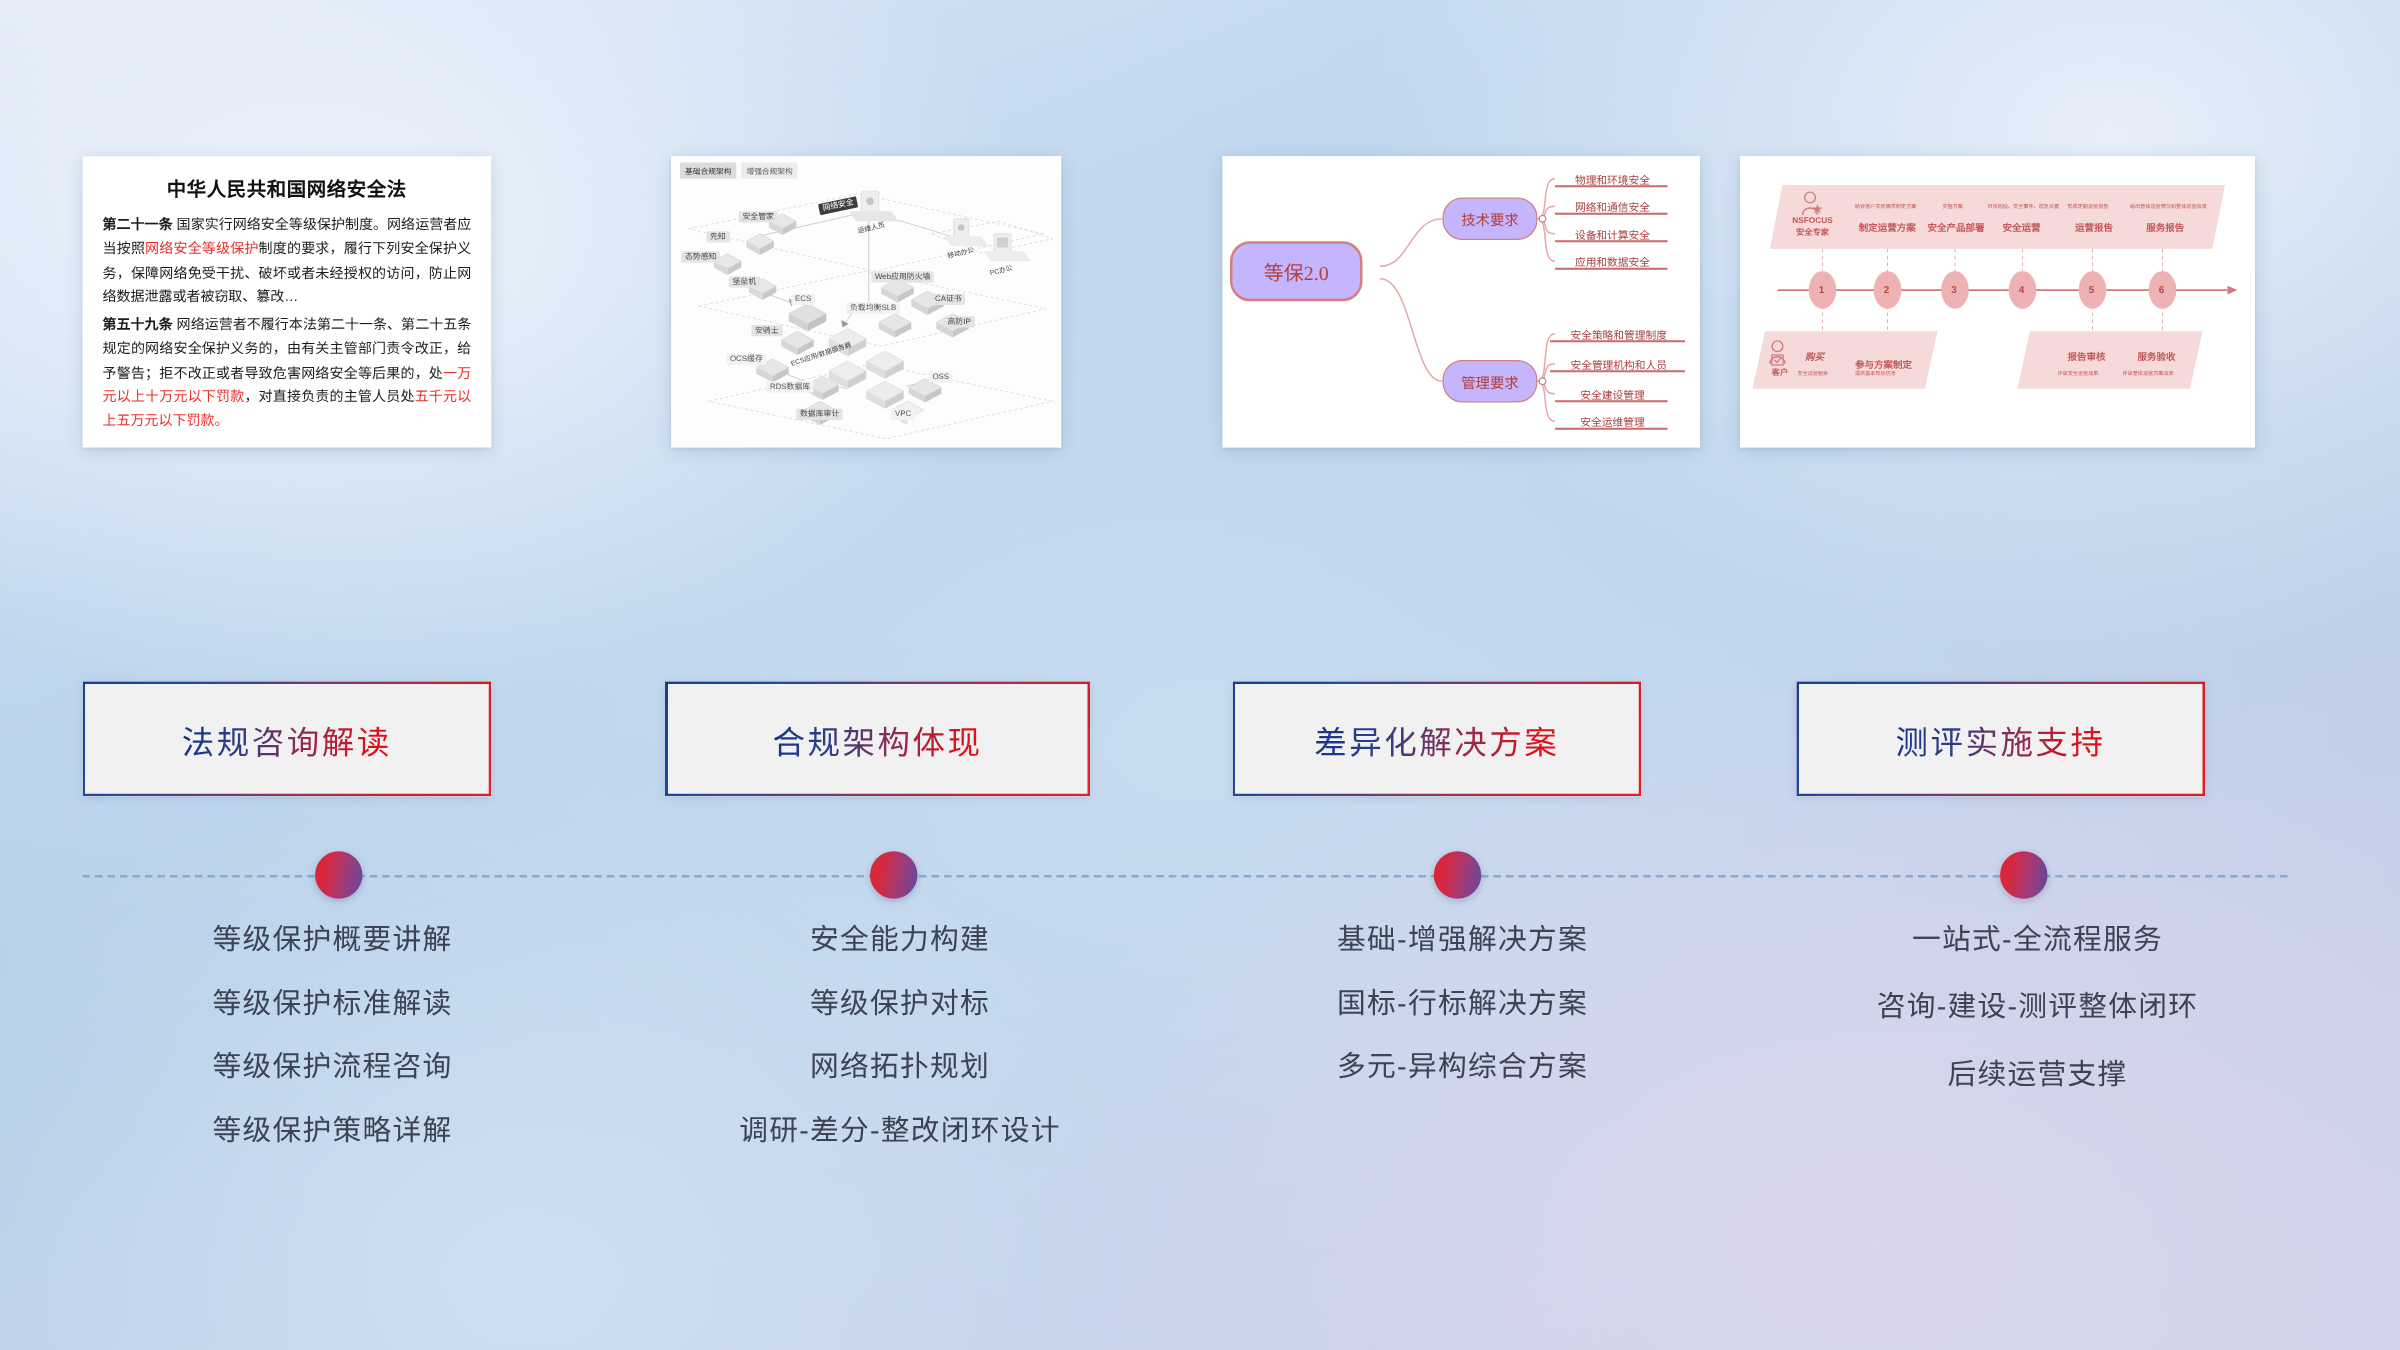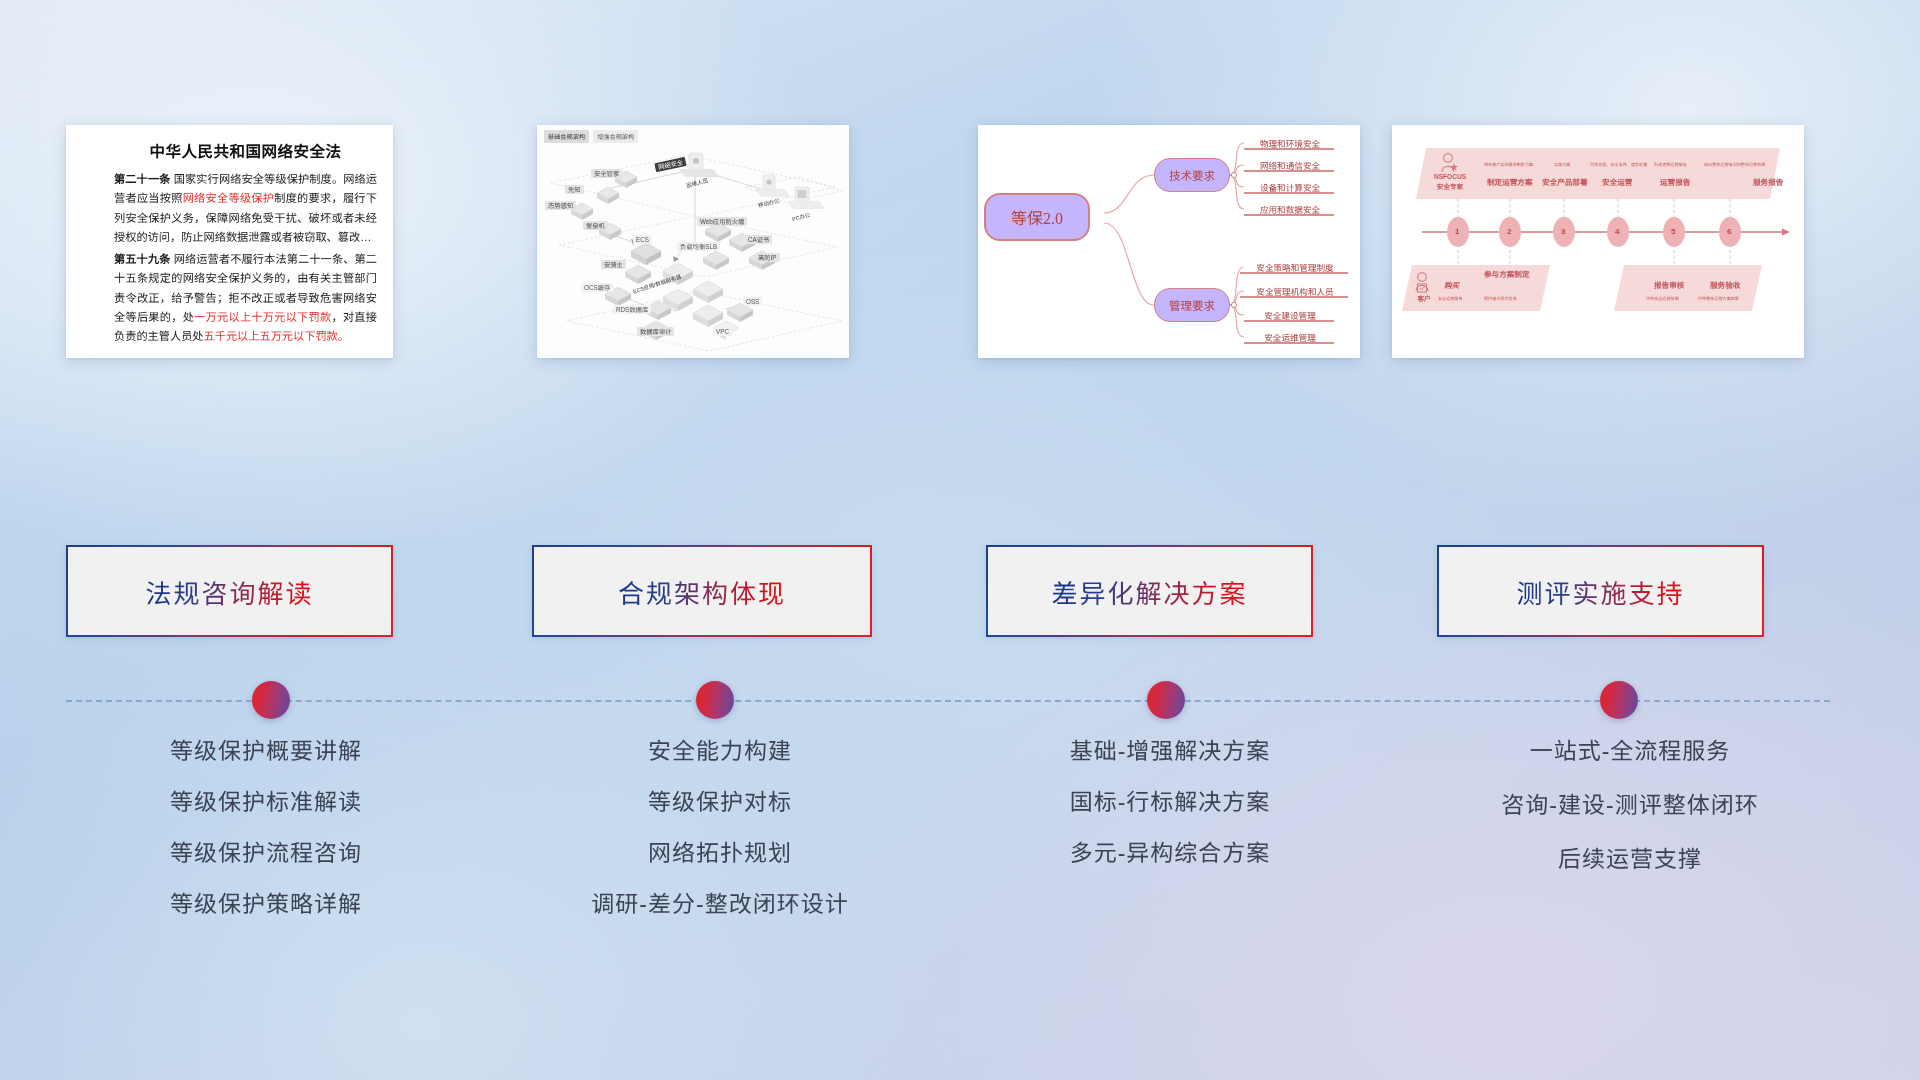--- a/index.html
+++ b/index.html
@@ -24,21 +24,21 @@
     position:absolute; top:0; background:#ffffff;
     box-shadow: 0 3px 14px rgba(40,70,120,0.16), 0 1px 3px rgba(40,70,120,0.10);
     overflow:hidden;
   }
   .card.c1 { left:66px;   width:327px; height:233px; }
   .card.c2 { left:537px;  width:312px; height:233px; }
   .card.c3 { left:978px;  width:382px; height:233px; }
   .card.c4 { left:1392px; width:412px; height:233px; }
 
   
-  .law { padding:14px 16px 0 16px;margin-left:32px; }
+  .law { padding:14px 16px 0 16px; }
   .law-title {
     text-align:center; font-weight:bold; font-size:15.5px; color:#111;
     letter-spacing:.5px; margin-bottom:9px;
   }
   .law-p {
     font-size:11.2px; line-height:1.72; color:#1b1b1b; text-align:justify;
     margin-bottom:3px;
   }
   .law-p b { font-weight:bold; }
   .hl { color:#e8312a; }
@@ -405,26 +405,26 @@
         <div class="ft brand" style="left:32px; top:48px; width:52px;">NSFOCUS</div>
         <div class="ft brand" style="left:32px; top:58px; width:52px;">安全专家</div>
         <div class="ft big" style="left:95px; top:51px;">制定运营方案</div>
         <div class="ft small" style="left:92px; top:36px;">结合客户实际需求制定方案</div>
         <div class="ft big" style="left:150px; top:51px;">安全产品部署</div>
         <div class="ft small" style="left:162px; top:36px;">实施方案</div>
         <div class="ft big" style="left:210px; top:51px;">安全运营</div>
         <div class="ft small" style="left:198px; top:36px;">日常巡检、安全事件、应急处置</div>
         <div class="ft big" style="left:268px; top:51px;">运营报告</div>
         <div class="ft small" style="left:262px; top:36px;">形成定期运营报告</div>
-        <div class="ft big" style="left:325px; top:51px;margin-left:36px;">服务报告</div>
+        <div class="ft big" style="left:325px; top:51px;">服务报告</div>
         <div class="ft small" style="left:312px; top:36px;">给出整体运营情况和整体运营效果</div>
         <div class="ft brand" style="left:20px; top:170px; width:24px;">客户</div>
         <div class="ft big" style="left:52px; top:154px;font-style:italic;">购买</div>
         <div class="ft small" style="left:46px; top:170px;">安全运营服务</div>
-        <div class="ft big" style="left:92px; top:143px;">参与方案制定</div>
+        <div class="ft big" style="left:92px; top:160px;">参与方案制定</div>
         <div class="ft small" style="left:92px; top:170px;">提供基本现状信息</div>
         <div class="ft big" style="left:262px; top:154px;">报告审核</div>
         <div class="ft small" style="left:254px; top:170px;">评审安全运营效果</div>
         <div class="ft big" style="left:318px; top:154px;">服务验收</div>
         <div class="ft small" style="left:306px; top:170px;">评审整体运营方案效果</div>
         <div class="ft num" style="left:63px; top:102px;">1</div>
         <div class="ft num" style="left:115px; top:102px;">2</div>
         <div class="ft num" style="left:169px; top:102px;">3</div>
         <div class="ft num" style="left:223px; top:102px;">4</div>
         <div class="ft num" style="left:279px; top:102px;">5</div>

